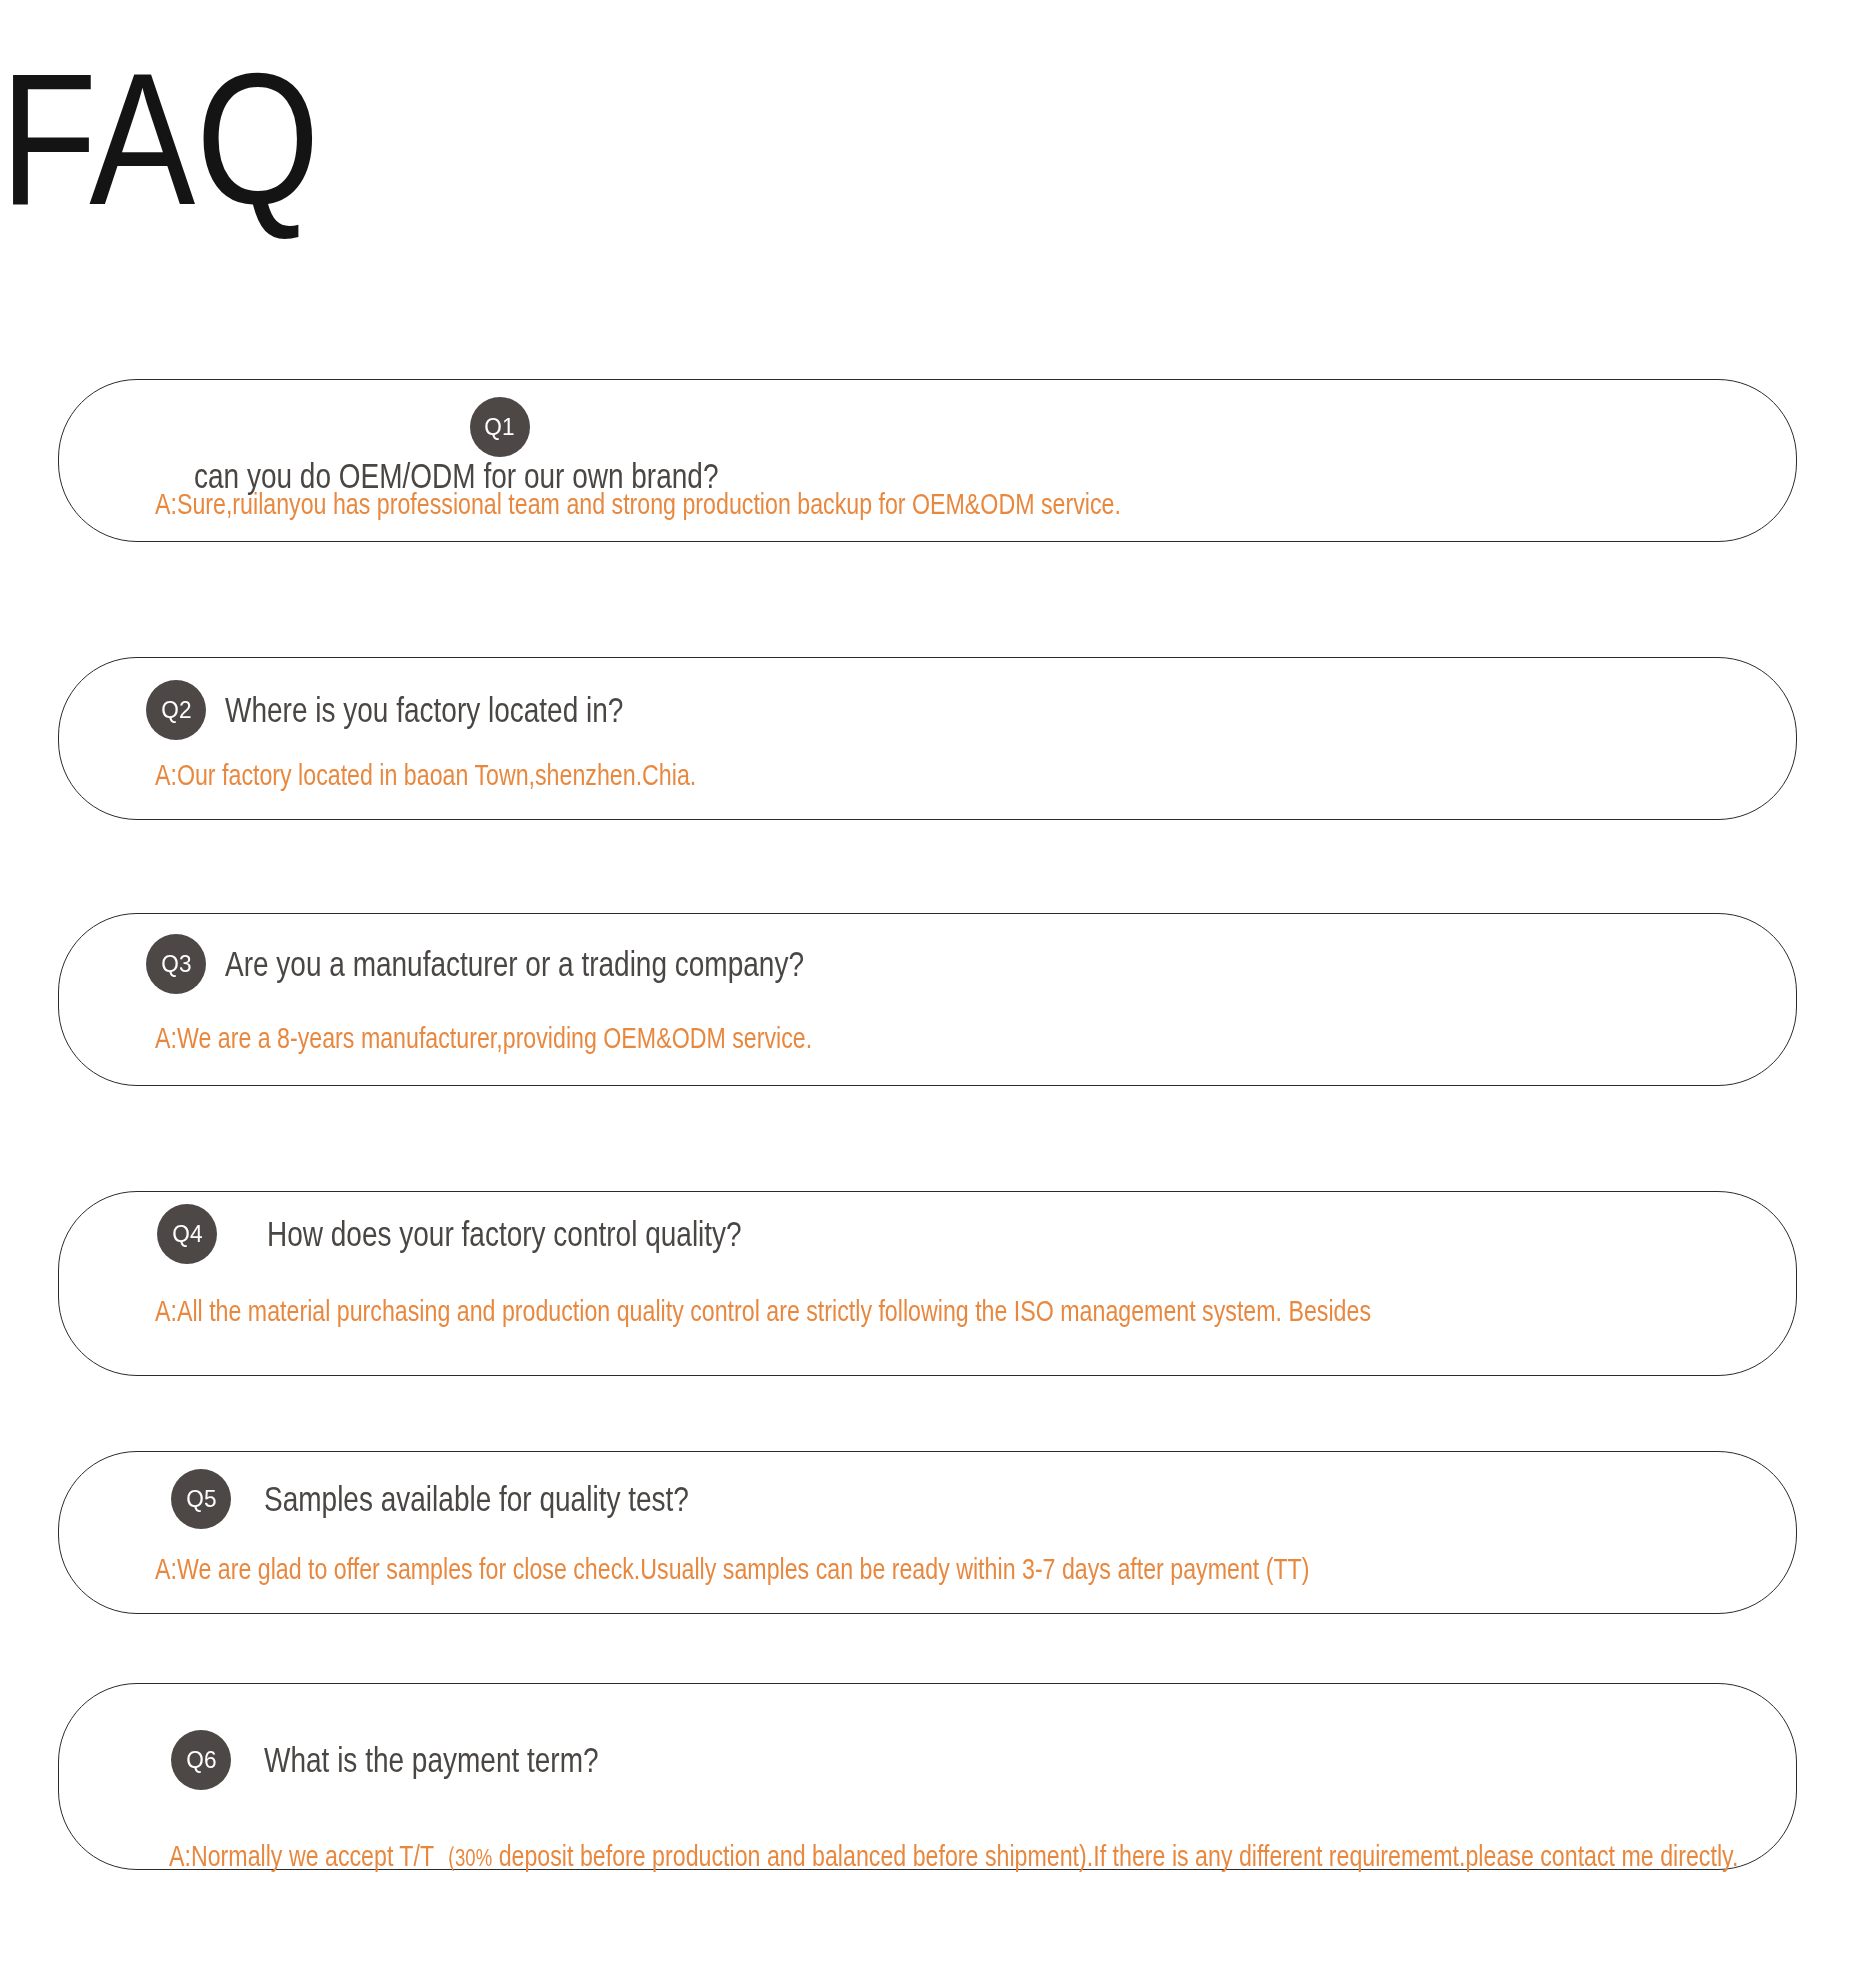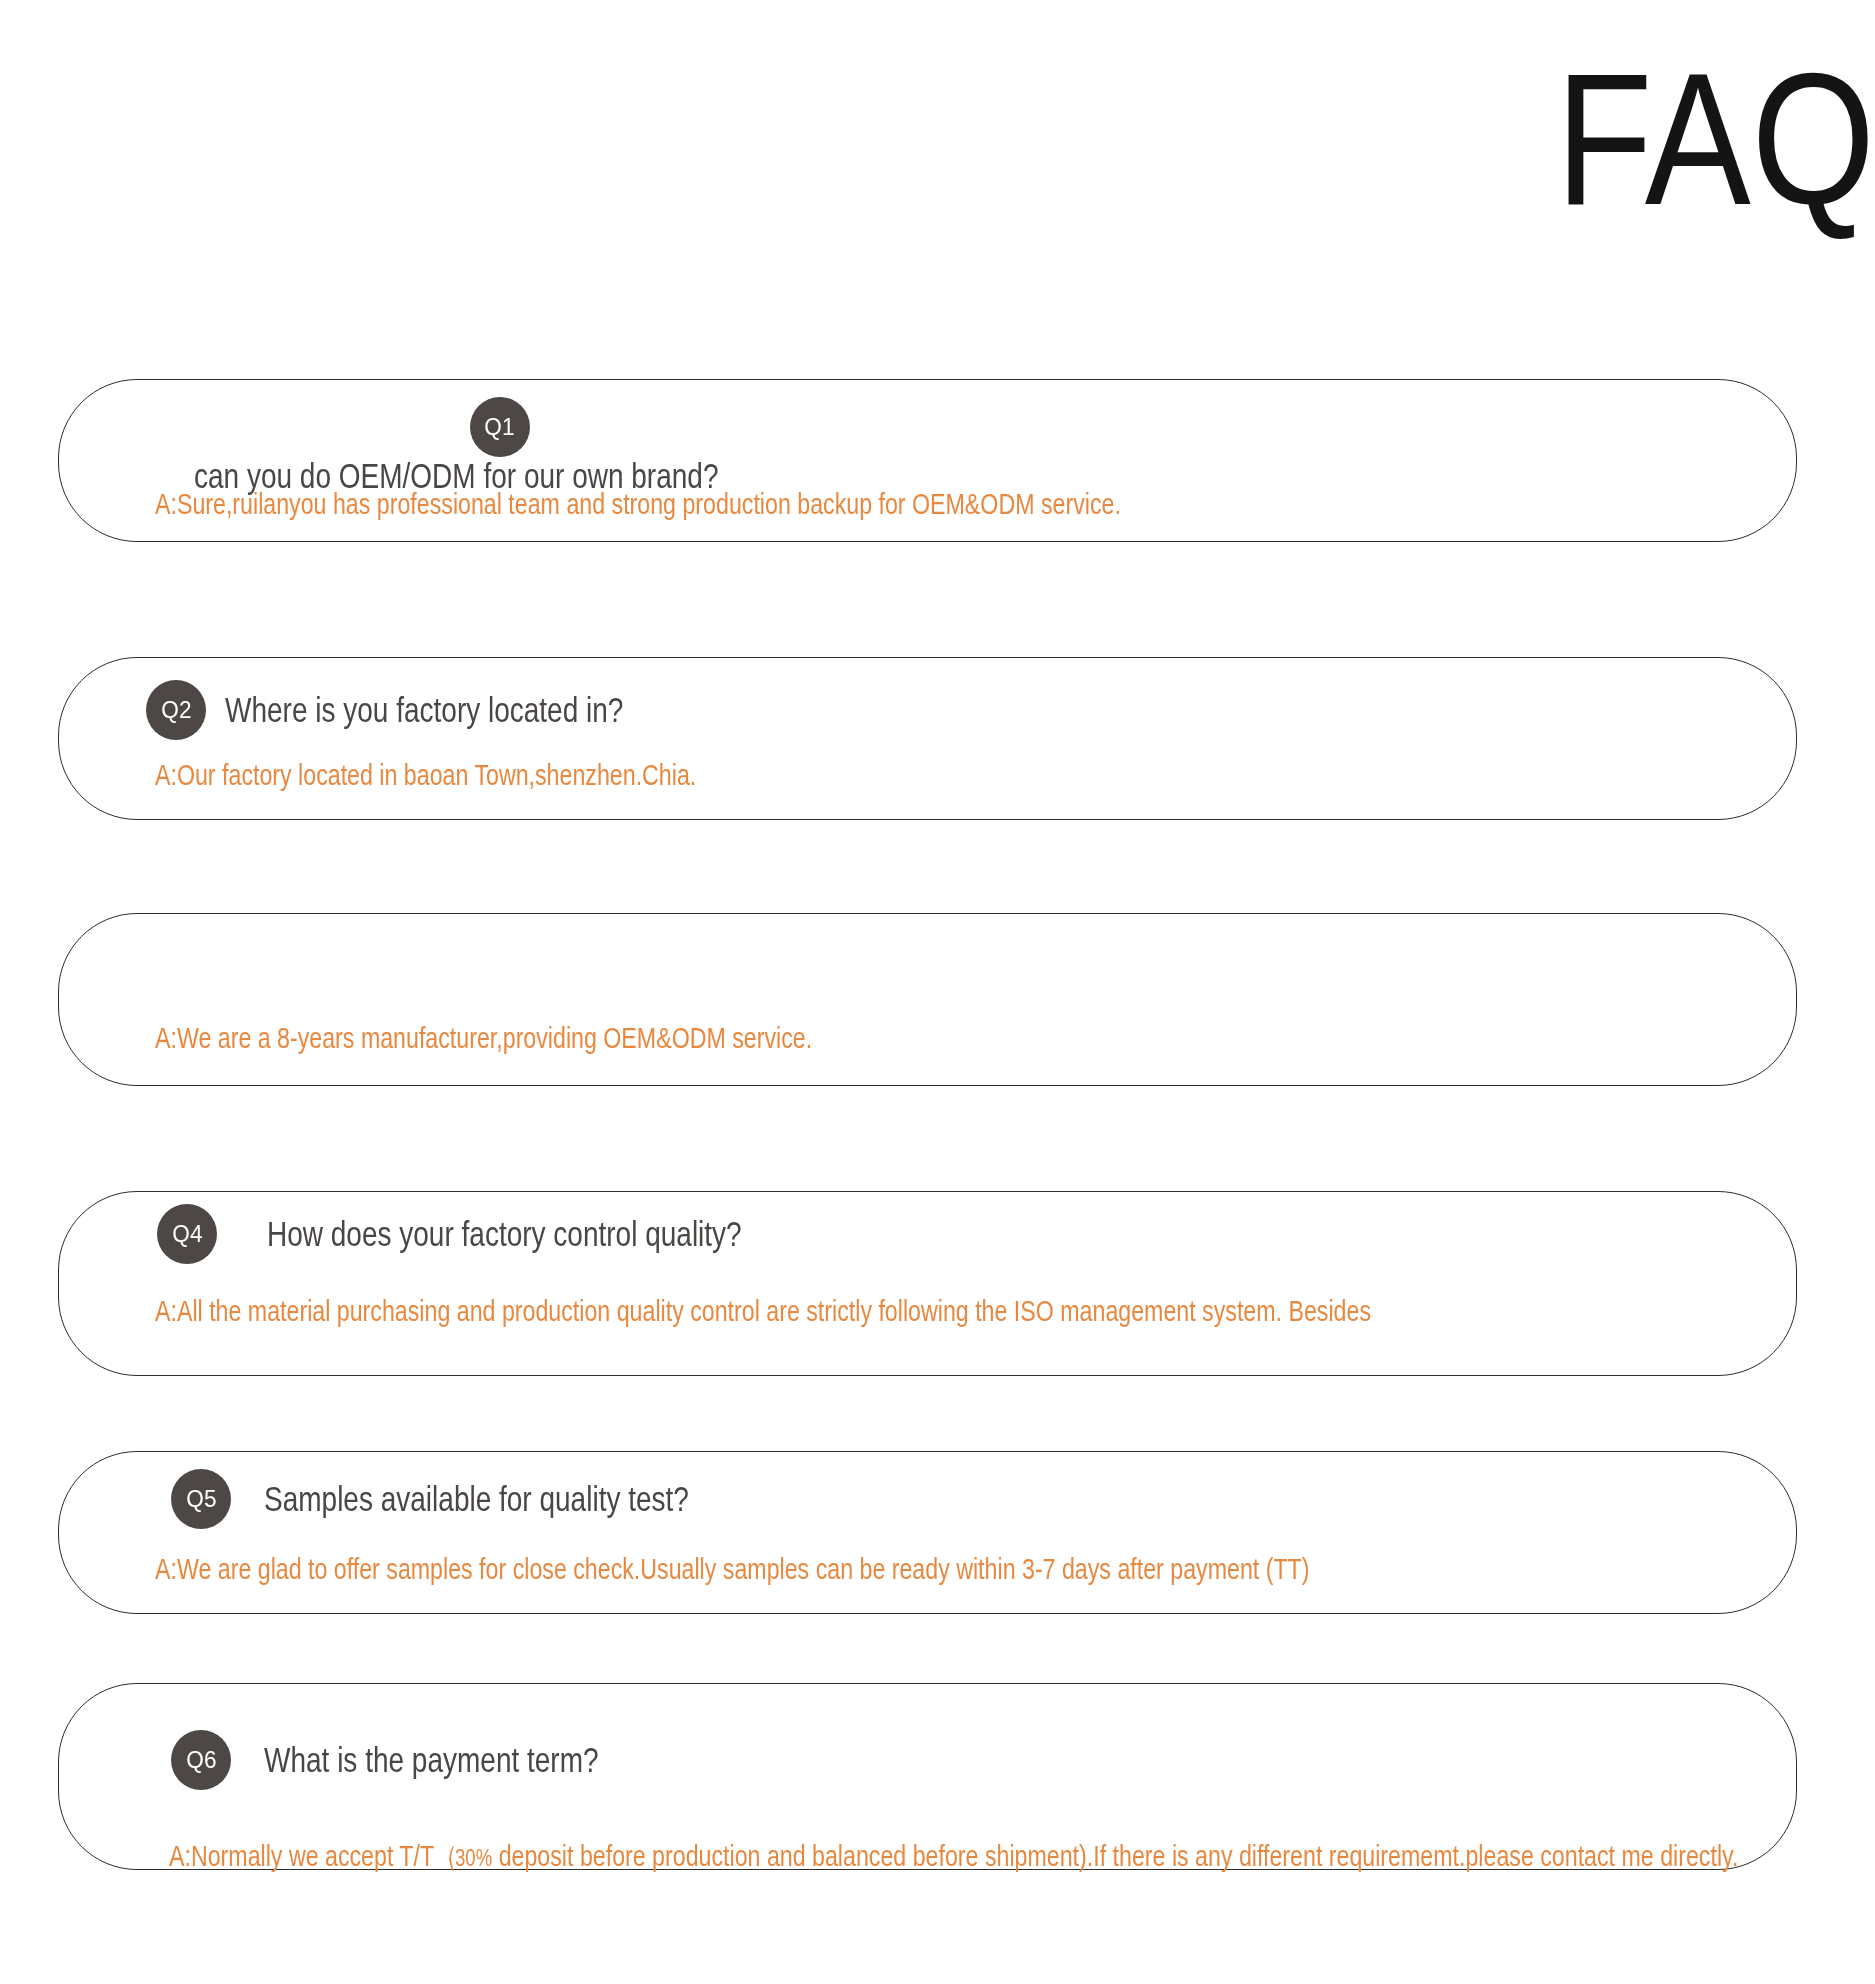--- a/index.html
+++ b/index.html
@@ -22,21 +22,21 @@
 
   
   .title-wrap {
     position: absolute;
     left: 0;
     top: 0;
     width: 1876px;
     height: 278px;
     display: flex;
     align-items: center;
-    justify-content: flex-end;
+    justify-content: flex-start;
   }
   .faq-title {
     font-family: "Liberation Sans", sans-serif;
     font-size: 159px;
     font-weight: 300;
     letter-spacing: 0.8px;
     color: #141414;
     line-height: 1;
     transform: scaleY(1.18);
     transform-origin: center center;
@@ -128,20 +128,26 @@
   <div class="q-row" style="left:146px; top:680px; height:60px;">
     <div class="badge">
       <span>Q2</span>
     </div>
     <div class="q-text" style="margin-left:19px;">Where is you factory located in?</div>
   </div>
   <div class="a-text" style="left:155px; top:757px; width:2104px;">A:Our factory located in baoan Town,shenzhen.Chia.</div>
 
   <div class="card" style="left:58px; top:913px; width:1739px; height:173px;">
   </div>
+  <div class="q-row" style="left:146px; top:934px; height:60px;">
+    <div class="badge">
+      <span>Q3</span>
+    </div>
+    <div class="q-text" style="margin-left:19px;">Are you a manufacturer or a trading company?</div>
+  </div>
   <div class="a-text" style="left:155px; top:1020px; width:2104px;">A:We are a 8-years manufacturer,providing OEM&amp;ODM service.</div>
 
   <div class="card" style="left:58px; top:1191px; width:1739px; height:185px;">
   </div>
   <div class="q-row" style="left:157px; top:1204px; height:60px;gap:17px;">
     <div class="badge">
       <span>Q4</span>
     </div>
     <div class="q-text" style="margin-left:33px;">How does your factory control quality?</div>
   </div>

